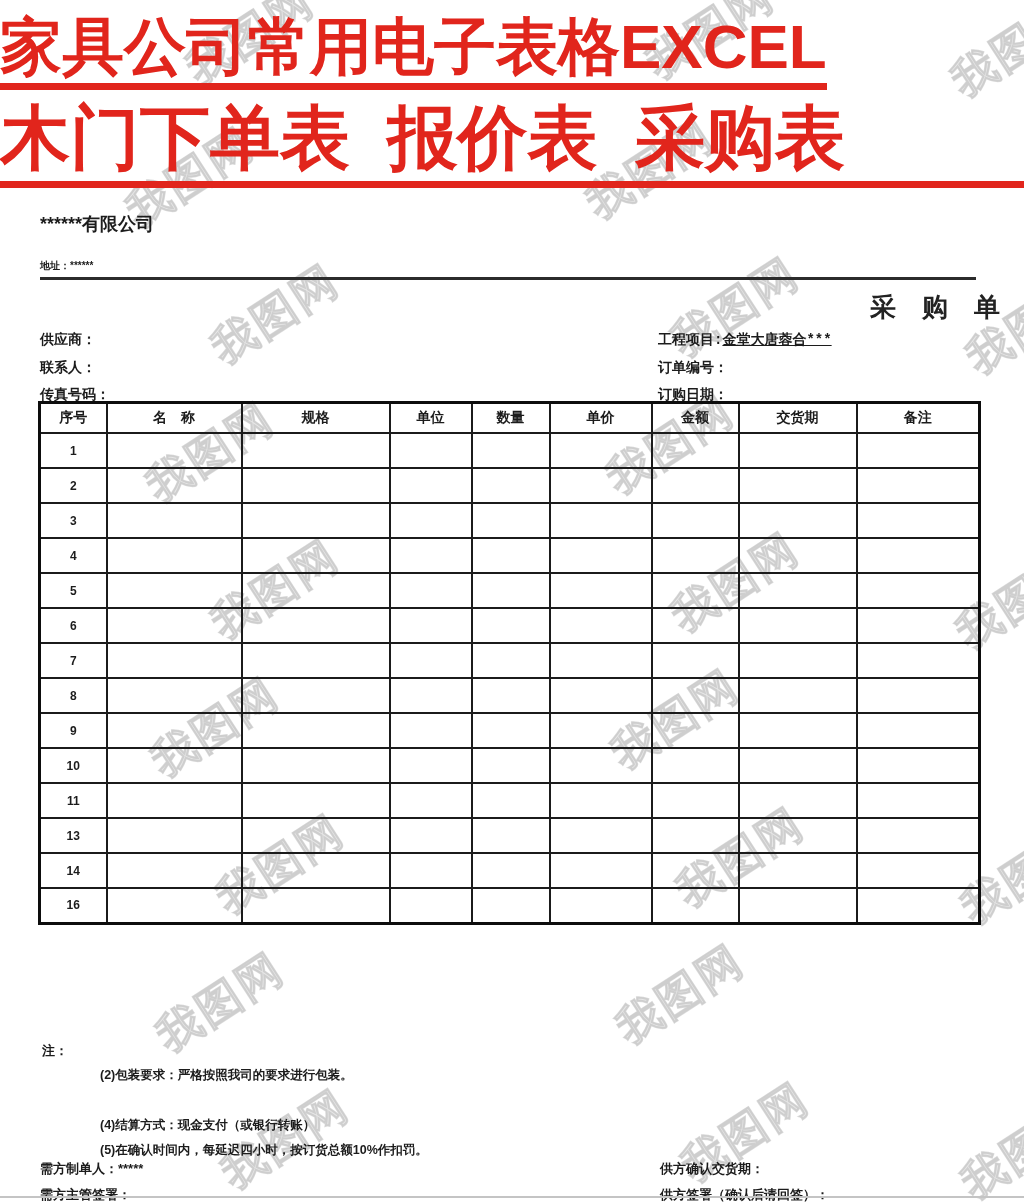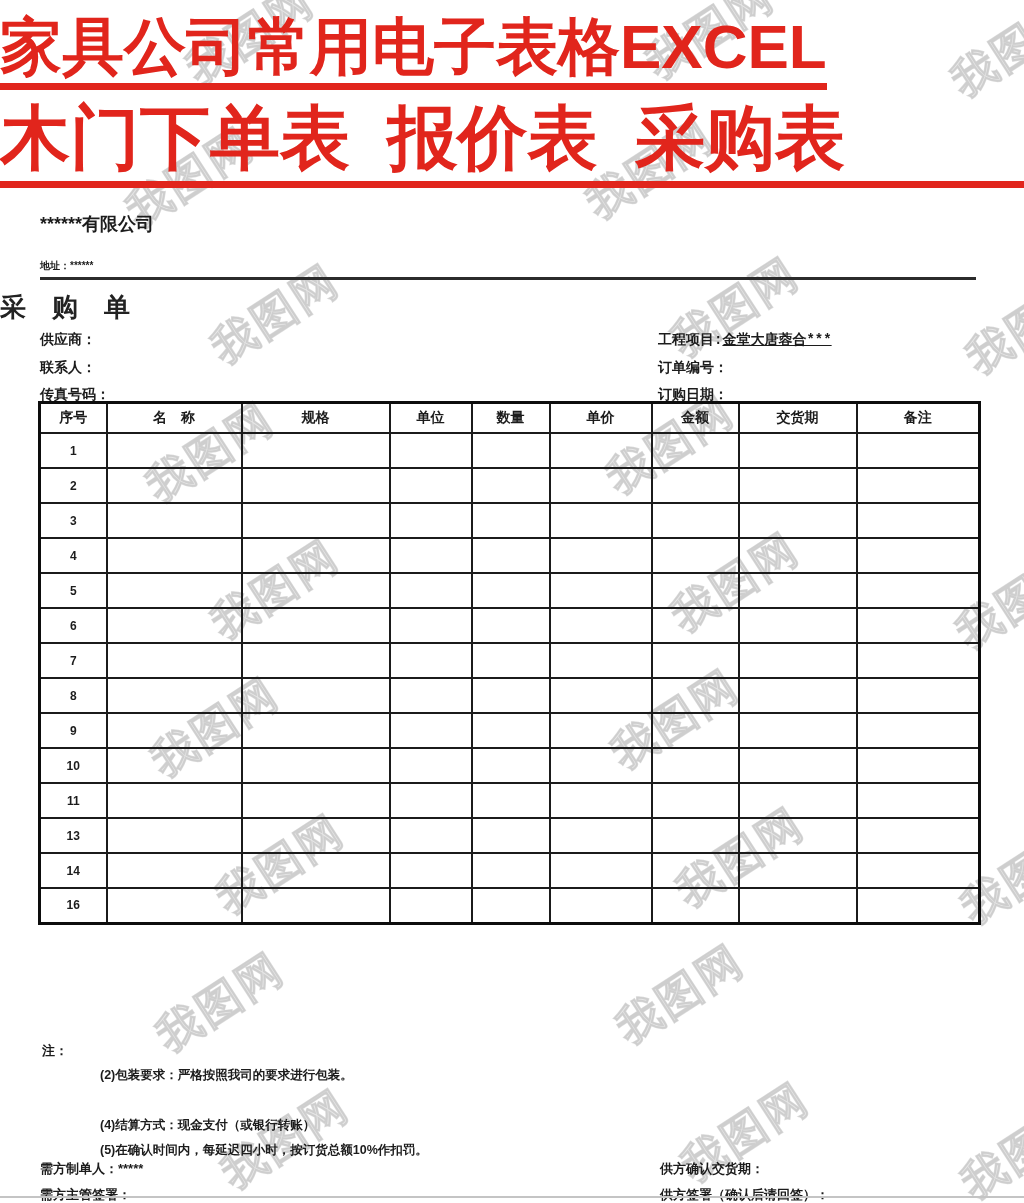--- a/index.html
+++ b/index.html
@@ -25,21 +25,21 @@
     display:block; margin-top:9px; font-size:70px; font-weight:900;
     line-height:1.12; white-space:nowrap; word-spacing:18px;
     border-bottom:7px solid #e1251c; padding-bottom:3px;
   }
   
   .abs { position:absolute; z-index:1; }
   .company { left:40px; top:212px; font-size:18px; font-weight:bold; }
   .address { left:40px; top:259px; font-size:10px; font-weight:bold; }
   .rule { left:40px; top:277px; width:936px; height:3px; background:#2b2b2b; }
   .doc-title {
-    left:0; top:290px; width:1000px; text-align:left;
+    left:0; top:290px; width:1000px; text-align:right;
     font-family:"Liberation Serif", serif; font-size:26px; font-weight:bold; color:#222;
   }
   .lbl { font-size:14px; font-weight:bold; white-space:nowrap; }
   .pos-supplier { left:40px;  top:331px; }
   .pos-contact  { left:40px;  top:359px; }
   .pos-fax      { left:40px;  top:386px; }
   .pos-project  { left:658px; top:331px;font-family:Liberation Mono, monospace; }
   .pos-orderno  { left:658px; top:359px; }
   .pos-orderdate{ left:658px; top:386px; }
   .project-value { text-decoration:underline; }

